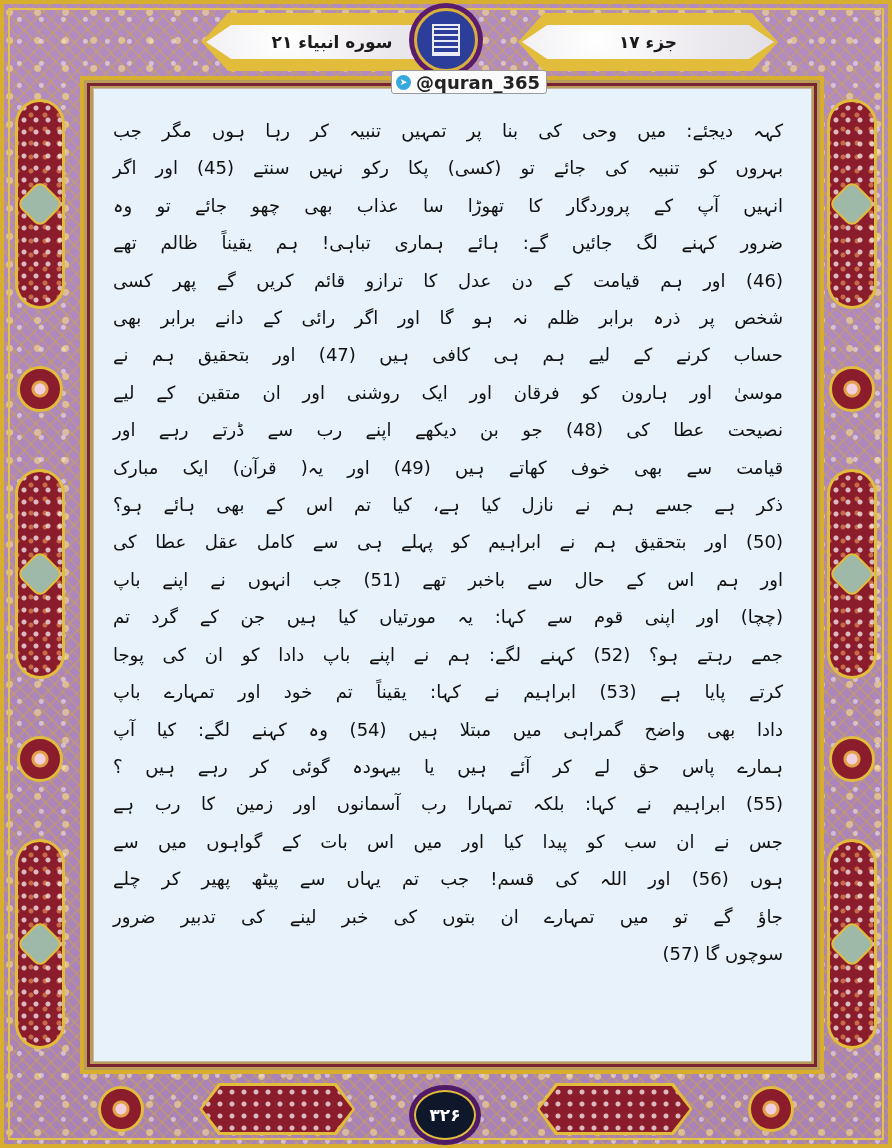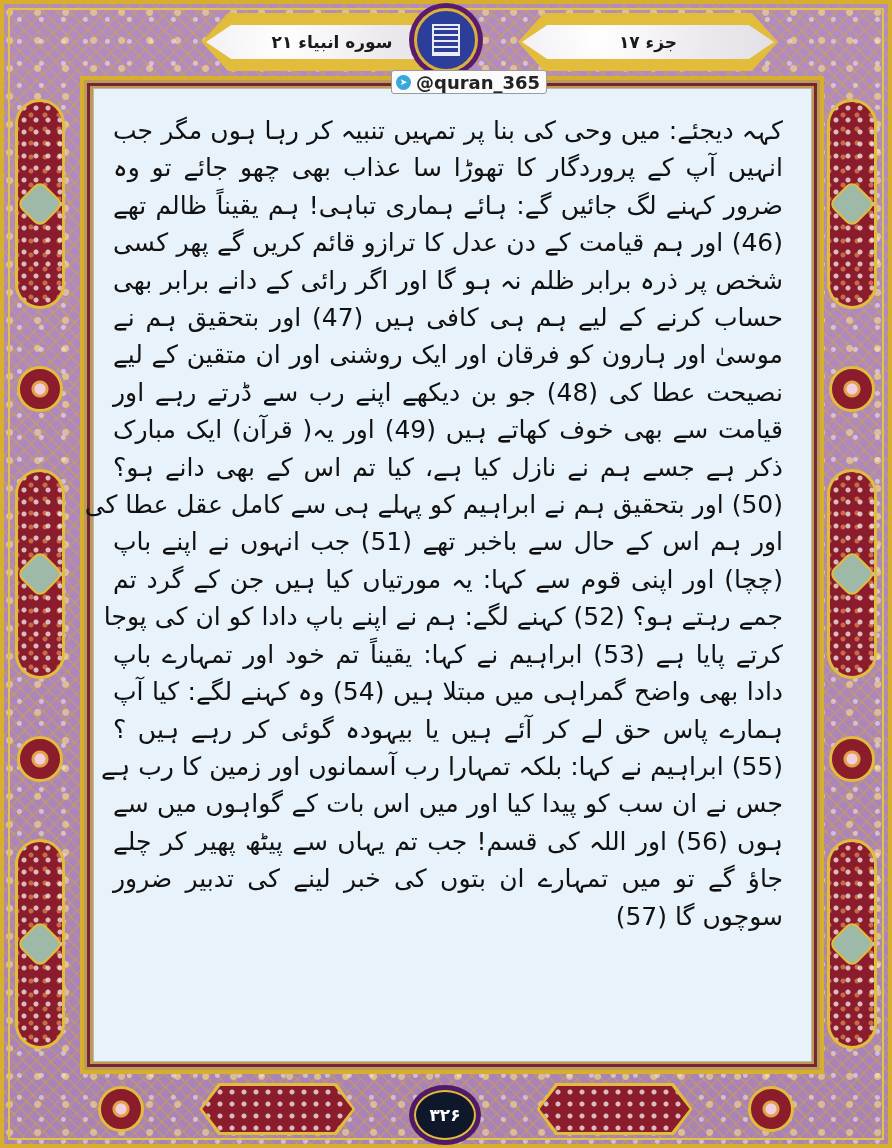--- a/index.html
+++ b/index.html
@@ -113,21 +113,21 @@
     .panel-border::before {
       content: ""; position: absolute; inset: 3px; border: 3px solid #7a2433; box-sizing: border-box;
     }
     .panel {
       position: absolute; left: 93px; top: 88px; width: 719px; height: 974px;
       background: #e7f2fa; border: 1px solid #c6b7a0; box-sizing: border-box;
     }
     .verse-text {
       position: absolute; left: 113px; top: 112px; width: 670px;
       direction: rtl; text-align: justify; text-align-last: right;
-      font-family: "DejaVu Sans", sans-serif; font-size: 25px; line-height: 37.4px; color: #111;
+      font-family: "DejaVu Sans", sans-serif; font-size: 18px; line-height: 37.4px; color: #111;
       margin: 0;
     }
     .verse-line { display: block; text-align: justify; text-align-last: justify; white-space: nowrap; }
     .verse-line.last { text-align-last: right; }
     
     .page-num {
       position: absolute; left: 414px; top: 1090px; width: 62px; height: 50px; border-radius: 50%;
       background: #0f172a; border: 2px solid #e2bd3c; box-sizing: border-box;
       display: flex; align-items: center; justify-content: center;
       color: #fff; font-weight: bold; font-size: 17px; font-family: "DejaVu Sans", sans-serif;
@@ -185,29 +185,30 @@
 <div class="tg-badge">
   <span class="tg-icon">➤</span>
   <span class="tg-handle">@quran_365</span>
 </div>
 
 <div class="panel-border"></div>
 <div class="panel"></div>
 
 <div class="verse-text">
   <span class="verse-line">کہہ دیجئے: میں وحی کی بنا پر تمہیں تنبیہ کر رہا ہوں مگر جب</span>
+  <span class="verse-line">بہروں کو تنبیہ کی جائے تو (کسی) پکا رکو نہیں سنتے (45) اور اگر</span>
   <span class="verse-line">انہیں آپ کے پروردگار کا تھوڑا سا عذاب بھی چھو جائے تو وہ</span>
   <span class="verse-line">ضرور کہنے لگ جائیں گے: ہائے ہماری تباہی! ہم یقیناً ظالم تھے</span>
   <span class="verse-line">(46) اور ہم قیامت کے دن عدل کا ترازو قائم کریں گے پھر کسی</span>
   <span class="verse-line">شخص پر ذرہ برابر ظلم نہ ہو گا اور اگر رائی کے دانے برابر بھی</span>
   <span class="verse-line">حساب کرنے کے لیے ہم ہی کافی ہیں (47) اور بتحقیق ہم نے</span>
   <span class="verse-line">موسیٰ اور ہارون کو فرقان اور ایک روشنی اور ان متقین کے لیے</span>
   <span class="verse-line">نصیحت عطا کی (48) جو بن دیکھے اپنے رب سے ڈرتے رہے اور</span>
   <span class="verse-line">قیامت سے بھی خوف کھاتے ہیں (49) اور یہ( قرآن) ایک مبارک</span>
-  <span class="verse-line">ذکر ہے جسے ہم نے نازل کیا ہے، کیا تم اس کے بھی دانے ہو؟</span>
+  <span class="verse-line">ذکر ہے جسے ہم نے نازل کیا ہے، کیا تم اس کے بھی ہائے ہو؟</span>
   <span class="verse-line">(50) اور بتحقیق ہم نے ابراہیم کو پہلے ہی سے کامل عقل عطا کی</span>
   <span class="verse-line">اور ہم اس کے حال سے باخبر تھے (51) جب انہوں نے اپنے باپ</span>
   <span class="verse-line">(چچا) اور اپنی قوم سے کہا: یہ مورتیاں کیا ہیں جن کے گرد تم</span>
   <span class="verse-line">جمے رہتے ہو؟ (52) کہنے لگے: ہم نے اپنے باپ دادا کو ان کی پوجا</span>
   <span class="verse-line">کرتے پایا ہے (53) ابراہیم نے کہا: یقیناً تم خود اور تمہارے باپ</span>
   <span class="verse-line">دادا بھی واضح گمراہی میں مبتلا ہیں (54) وہ کہنے لگے: کیا آپ</span>
   <span class="verse-line">ہمارے پاس حق لے کر آئے ہیں یا بیہودہ گوئی کر رہے ہیں ؟</span>
   <span class="verse-line">(55) ابراہیم نے کہا: بلکہ تمہارا رب آسمانوں اور زمین کا رب ہے</span>
   <span class="verse-line">جس نے ان سب کو پیدا کیا اور میں اس بات کے گواہوں میں سے</span>
   <span class="verse-line">ہوں (56) اور اللہ کی قسم! جب تم یہاں سے پیٹھ پھیر کر چلے</span>

